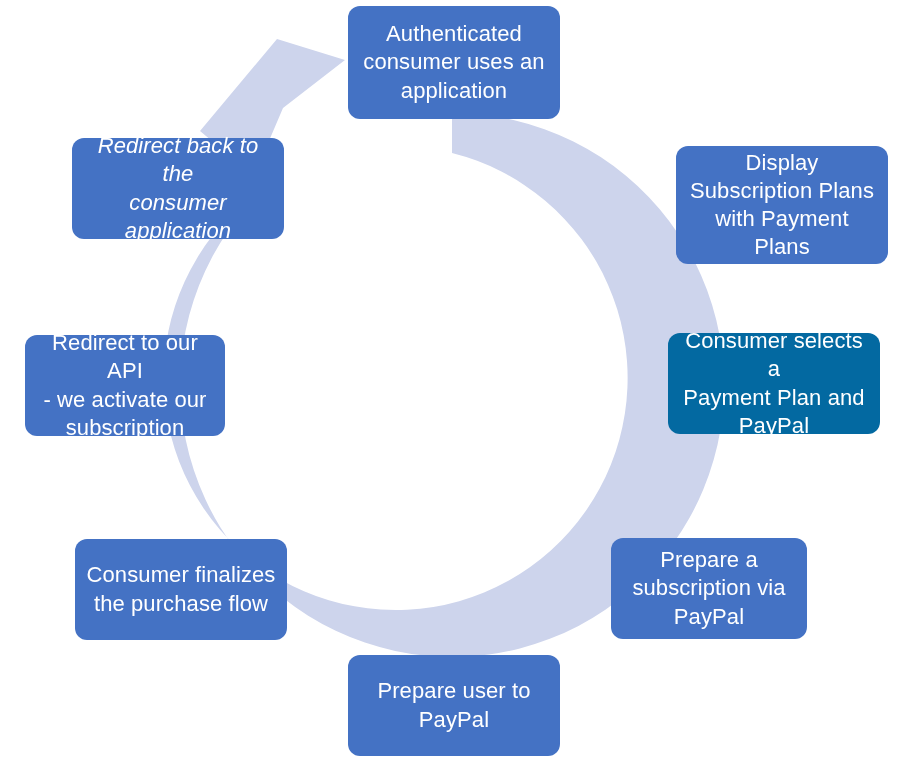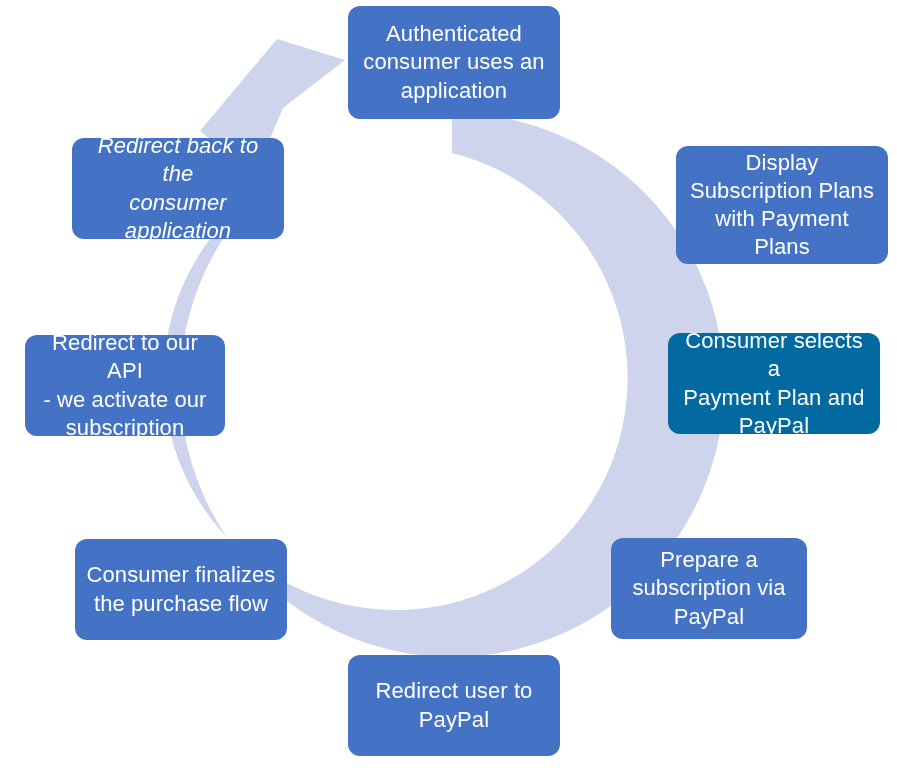--- a/index.html
+++ b/index.html
@@ -84,21 +84,21 @@
     <span class="node-label">Consumer selects a
 Payment Plan and
 PayPal</span>
   </div>
   <div class="node n3" style="background: rgb(68, 114, 196); color: rgb(255, 255, 255);">
     <span class="node-label">Prepare a
 subscription via
 PayPal</span>
   </div>
   <div class="node n4" style="background: rgb(68, 114, 196); color: rgb(255, 255, 255);">
-    <span class="node-label">Redirect user to
+    <span class="node-label">Prepare user to
 PayPal</span>
   </div>
   <div class="node n5" style="background: rgb(68, 114, 196); color: rgb(255, 255, 255);">
     <span class="node-label">Consumer finalizes
 the purchase flow</span>
   </div>
   <div class="node n6" style="background: rgb(68, 114, 196); color: rgb(255, 255, 255);">
     <span class="node-label">Redirect to our API
 - we activate our
 subscription</span>

